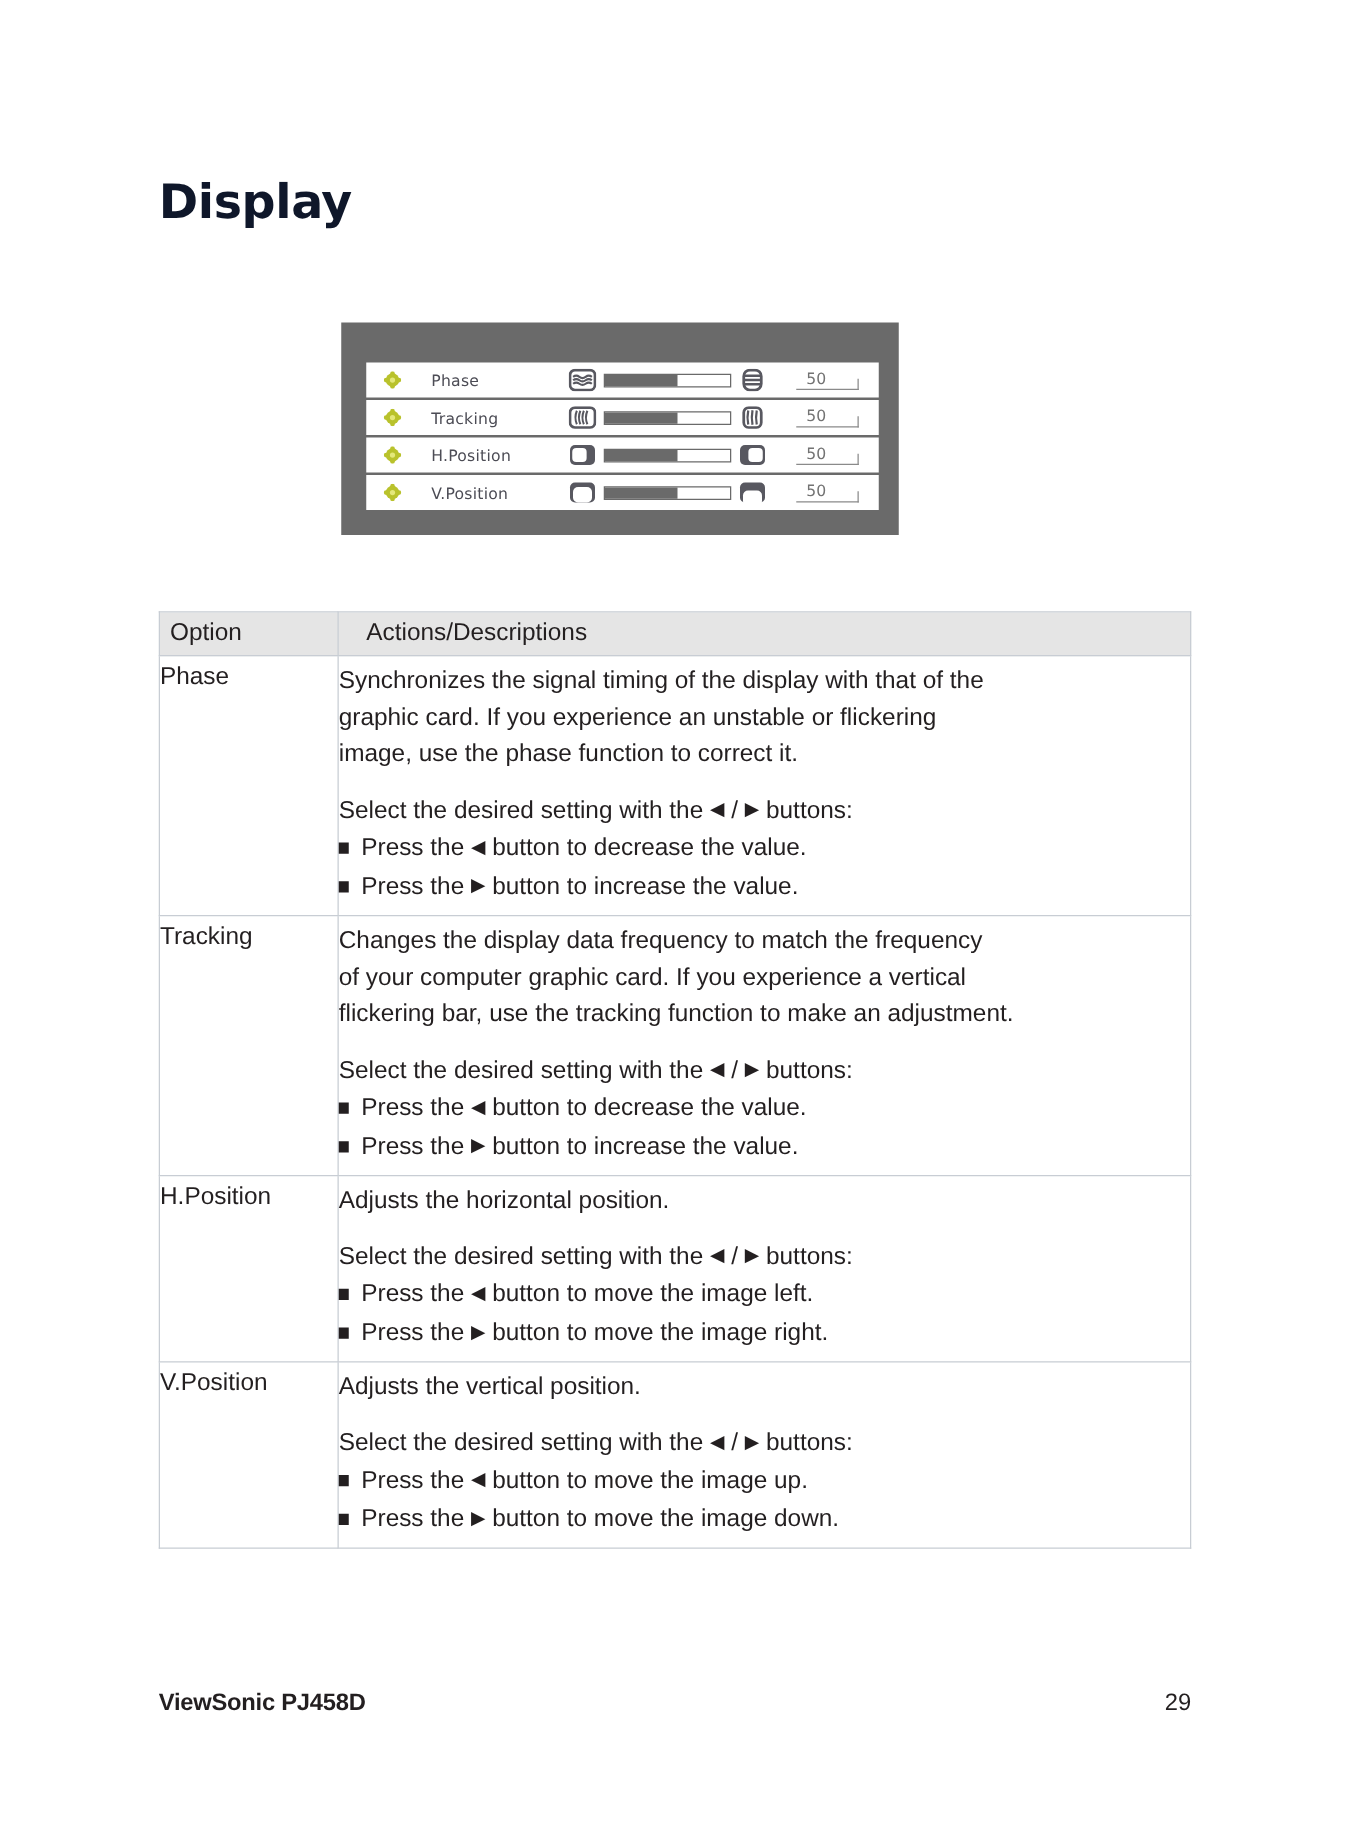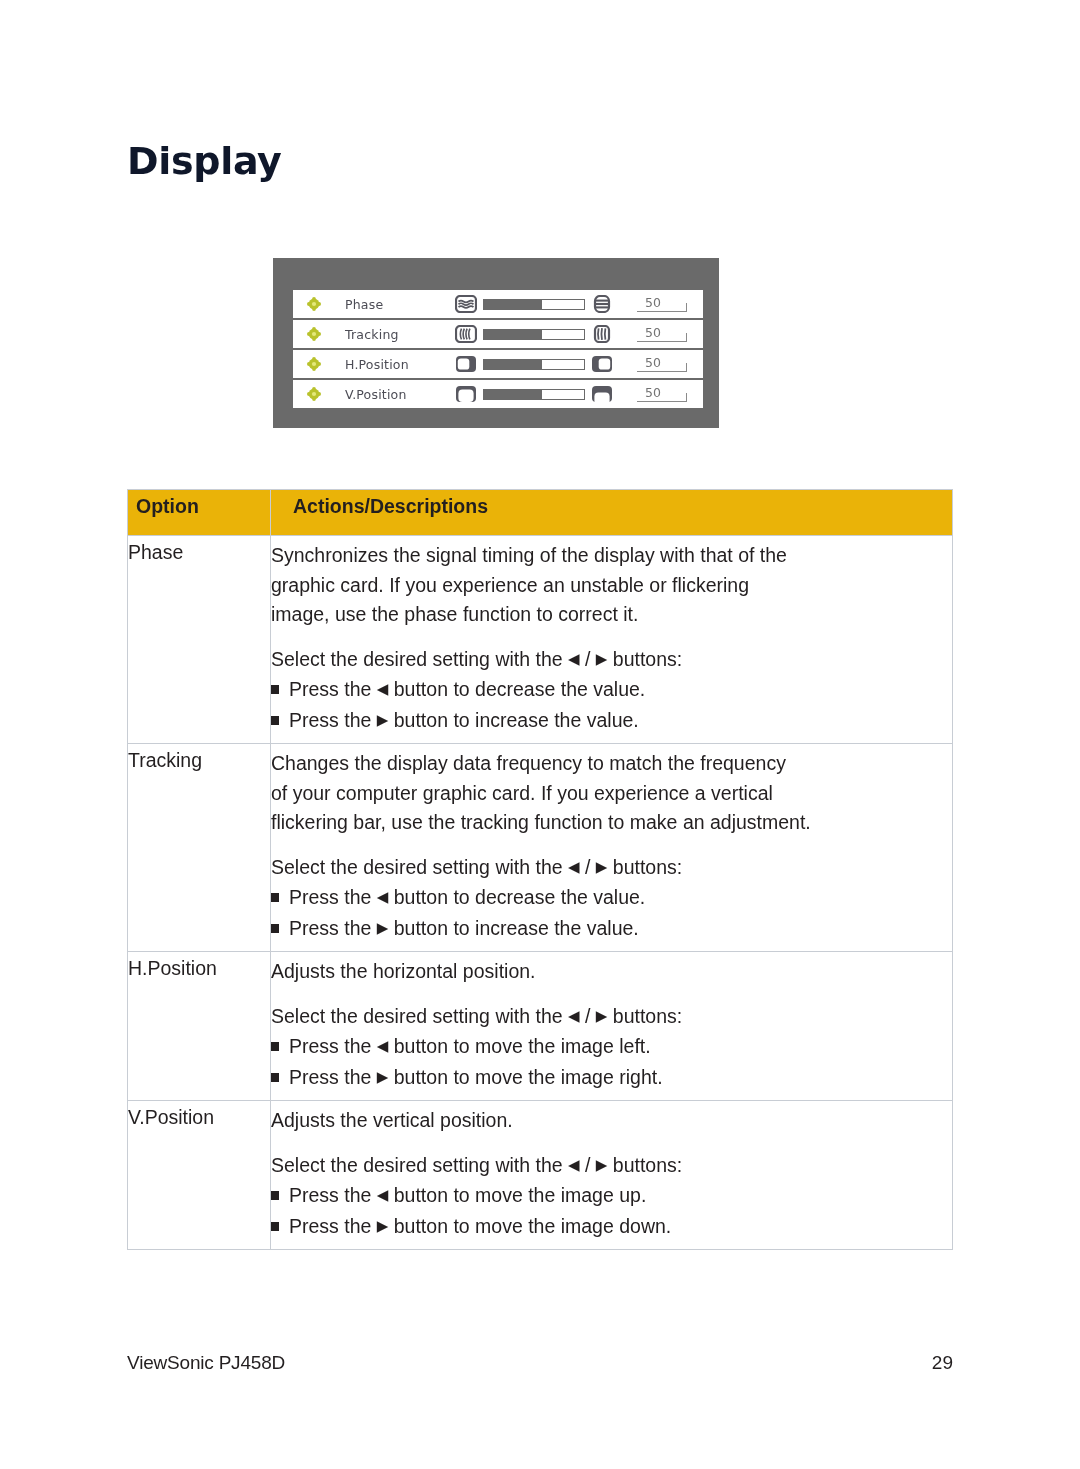--- a/index.html
+++ b/index.html
@@ -144,23 +144,22 @@
     color: #231f20;
   }
   .tbl td, .tbl th {
     border: 1px solid #c8cdd4;
     vertical-align: top;
     text-align: left;
     font-weight: normal;
     padding: 5px 0 8px 0;
   }
   .tbl th {
-    background: #eab308;
-    padding-bottom: 17px;
-    font-weight: bold;
+    background: #e5e5e5;
+    padding-bottom: 6px;
   }
   .col-opt { width: 134px; }
   .cell-opt { padding-left: 8px; }
   .cell-desc { padding-left: 22px; padding-right: 10px; }
   .tbl tr.hdr th:first-child { padding-left: 8px; }
   .tbl tr.hdr th:last-child { padding-left: 22px; }
 
   .desc-line { line-height: 29.5px; }
   .desc-gap { height: 14px; }
   .bullet-line {
@@ -182,21 +181,21 @@
   .footer {
     position: absolute;
     left: 127px;
     top: 1352px;
     width: 826px;
     display: flex;
     justify-content: space-between;
     align-items: baseline;
     font-size: 19px;
   }
-  .footer-left { font-weight: normal; letter-spacing: -0.2px; text-align: right; }
+  .footer-left { font-weight: bold; letter-spacing: -0.2px; text-align: right; }
   .footer-right { font-weight: normal; }
 </style>
 </head>
 <body>
 
 <div class="page">
 
   <div class="page-title">Display</div>
 
   <div class="osd-frame">

